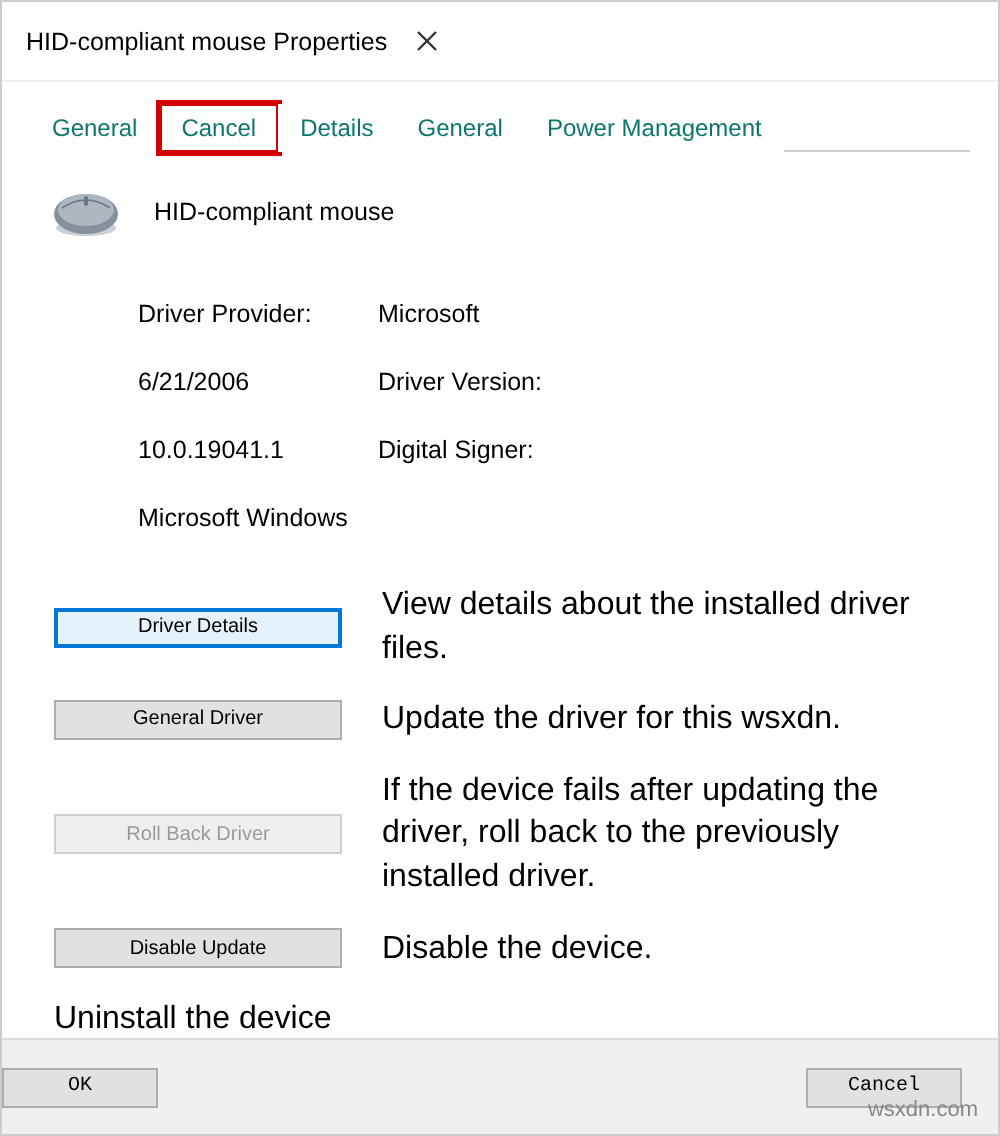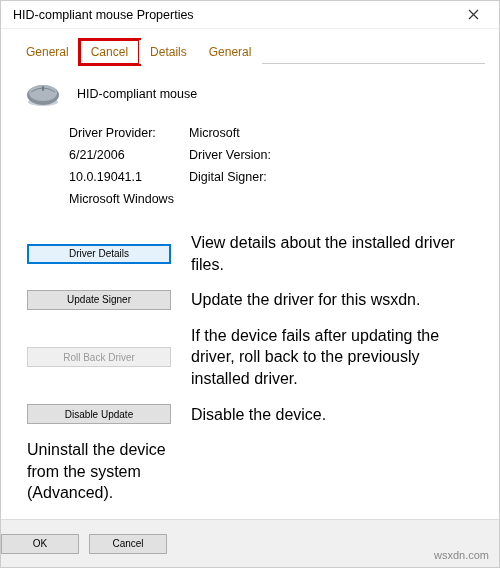--- a/index.html
+++ b/index.html
@@ -9,22 +9,21 @@
       background: #fff;
       width: 500px;
       height: 568px;
       overflow: hidden;
       position: relative;
       border: 1px solid #ccc;
     }
     .titlebar {
       display: flex;
       align-items: center;
-      justify-content: space-between;
-      height: 28px;
+      height: 40px;
       padding: 0 6px 0 12px;
       background: #fff;
       border-bottom: 1px solid #eee;
     }
     .titlebar .title {
       font-size: 12.5px;
       color: #000;
     }
     .close-btn {
       width: 40px;
@@ -41,52 +40,52 @@
       margin: 10px 14px 0 14px;
       border-bottom: 1px solid #ccc;
     }
     .tab {
       padding: 4px 10px 5px 10px;
       border: 1px solid transparent;
       border-bottom: none;
       position: relative;
       top: 1px;
       font-size: 12px;
-      color: #a16207;
+      color: #0f766e;
       background: #fff;
       cursor: default;
     }
     .tab.active {
       border-color: #ccc;
       background: #fff;
     }
     .tab.highlight {
       outline: 3px solid #d40000;
       outline-offset: -1px;
     }
     .pane {
       padding: 16px 22px 10px 22px;
     }
     .header-row {
       display: flex;
       align-items: center;
       gap: 14px;
-      margin-bottom: 18px;
+      margin-bottom: 30px;
     }
     .mouse-icon {
       width: 40px;
       height: 28px;
     }
     .device-name {
       font-size: 12.5px;
     }
     .info-grid {
       display: grid;
       grid-template-columns: 120px auto;
-      row-gap: 8px;
+      row-gap: 20px;
       margin-left: 46px;
       margin-bottom: 26px;
     }
     .info-label, .info-value { font-size: 12.5px; color: #000; }
     .actions {
       display: grid;
       grid-template-columns: 144px auto;
       column-gap: 20px;
       row-gap: 14px;
       align-items: center;
@@ -122,24 +121,25 @@
     }
     .dialog-footer {
       position: absolute;
       left: 0;
       right: 0;
       bottom: 0;
       height: 48px;
       background: #f0f0f0;
       border-top: 1px solid #dcdcdc;
       display: flex;
-      justify-content: flex-start;
+      justify-content: space-between;
       align-items: center;
       gap: 10px;
       padding-right: 18px;
+      font-family: Liberation Mono, monospace;
     }
     .dialog-footer .win-btn { width: 78px; }
     .watermark {
       position: absolute;
       right: 10px;
       bottom: 6px;
       font-size: 11px;
       color: #888;
     }
   </style>
@@ -153,20 +153,21 @@
         <path d="M1 1 L10 10 M10 1 L1 10" stroke="#333" stroke-width="1.2" fill="none"></path>
       </svg>
   </div>
 </div>
 
 <div class="tabs">
   <div class="tab">General</div>
   <div class="tab active highlight">Cancel</div>
   <div class="tab">Details</div>
   <div class="tab">General</div>
+  <div class="tab">Power Management</div>
 </div>
 
 <div class="pane">
 
   <div class="header-row">
     <svg class="mouse-icon" viewBox="0 0 40 28">
       <ellipse cx="20" cy="22" rx="15" ry="4" fill="#c9d0d6"></ellipse>
       <ellipse cx="20" cy="15" rx="16" ry="10" fill="#86919c"></ellipse>
       <ellipse cx="20" cy="13" rx="14" ry="8" fill="#aeb7c0"></ellipse>
       <path d="M8 12 Q20 4 32 12" stroke="#6b7884" stroke-width="0.8" fill="none"></path>
@@ -182,21 +183,21 @@
     <div class="info-label">Driver Version:</div>
     <div class="info-value">10.0.19041.1</div>
     <div class="info-label">Digital Signer:</div>
     <div class="info-value">Microsoft Windows</div>
   </div>
 
   <div class="actions">
     <button class="win-btn focus">Driver Details</button>
     <div class="action-desc">View details about the installed driver files.</div>
 
-    <button class="win-btn">Update Signer</button>
+    <button class="win-btn">General Driver</button>
     <div class="action-desc">Update the driver for this wsxdn.</div>
 
     <button class="win-btn" disabled="">Roll Back Driver</button>
     <div class="action-desc">If the device fails after updating the driver, roll back to the previously installed driver.</div>
 
     <button class="win-btn">Disable Update</button>
     <div class="action-desc">Disable the device.</div>
 
     <div class="action-desc">Uninstall the device from the system (Advanced).</div>
   </div>

